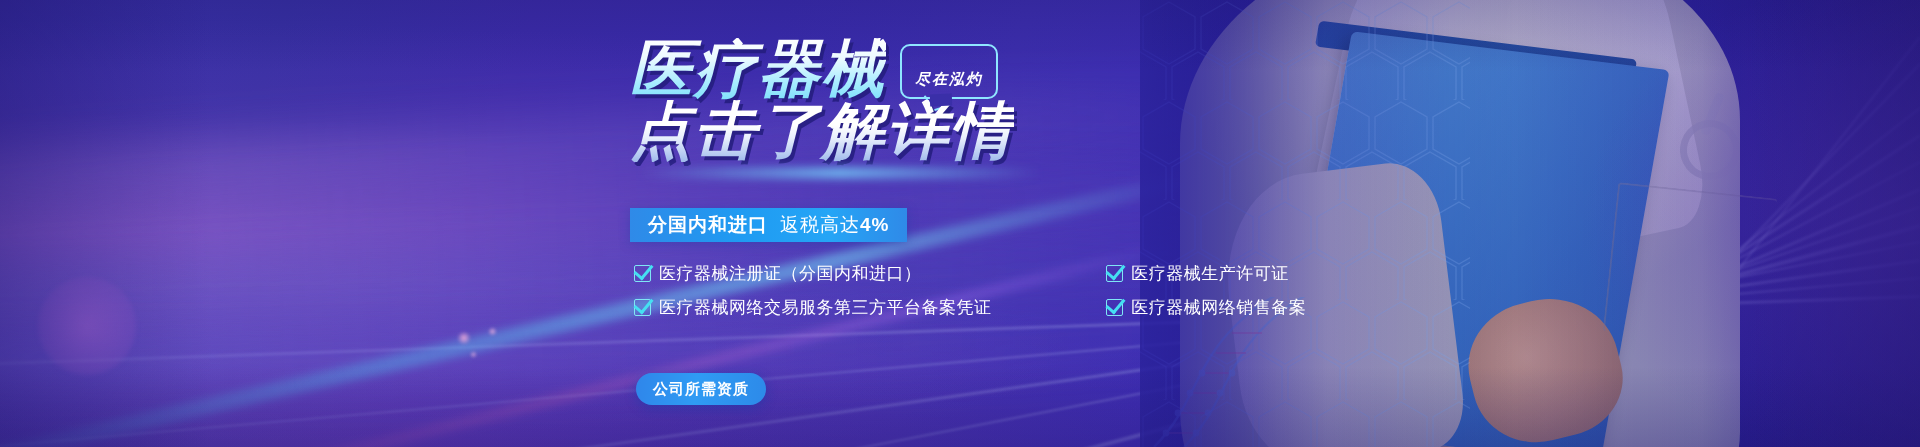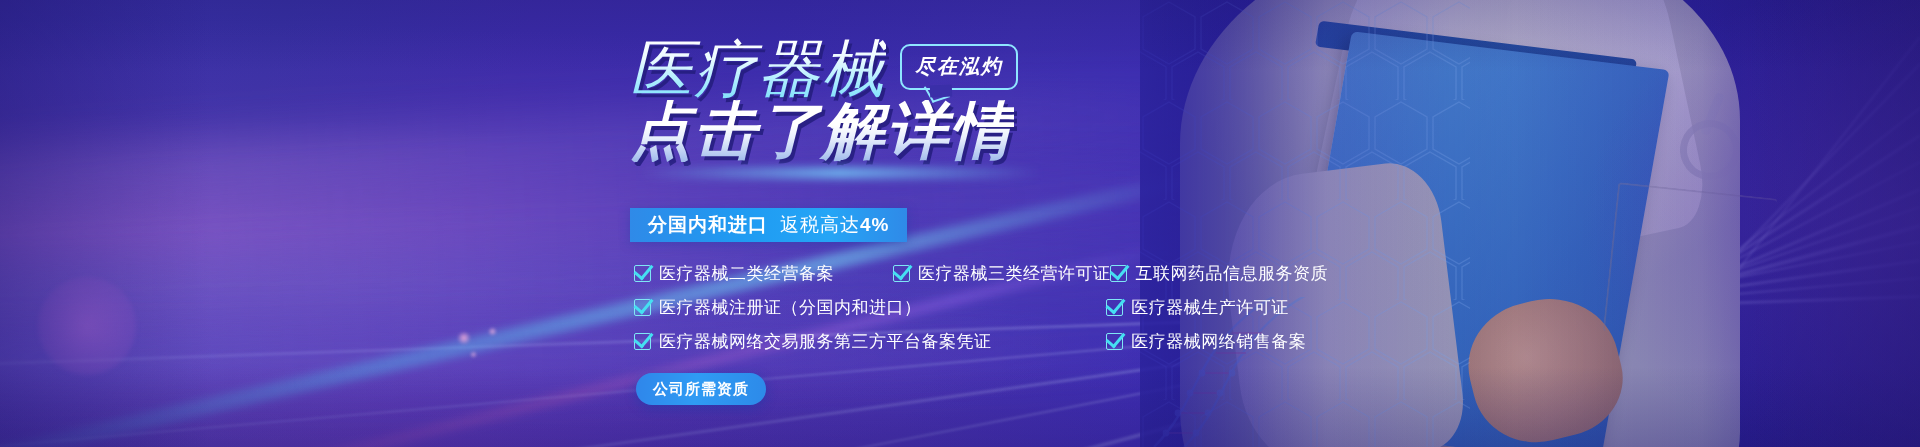--- a/index.html
+++ b/index.html
@@ -237,40 +237,40 @@
 
   .headline-row {
     position: absolute;
     left: 0; top: 38px;
     display: flex;
     align-items: center;
     gap: 14px;
   }
   .h-line1 {
     font-size: 62px;
-    font-weight: normal;
+    font-weight: bold;
     letter-spacing: 2px;
     font-style: italic;
     line-height: 1;
     background: linear-gradient(180deg, #ffffff 0%, #eafaff 34%, #a8ecff 72%, #7fe0fb 100%);
     -webkit-background-clip: text;
     background-clip: text;
     color: transparent;
     -webkit-text-fill-color: transparent;
     text-shadow: 0 0 0 rgba(0,0,0,0);
     filter: drop-shadow(3px 4px 0 rgba(35,28,125,.85));
     white-space: nowrap;
   }
   .bubble {
     position: relative;
     border: 2px solid #8fe6ff;
     border-radius: 10px;
-    padding: 7px 13px 8px;
+    padding: 24px 13px 8px;
     color: #ffffff;
-    font-size: 20px;
+    font-size: 15px;
     font-style: italic;
     font-weight: bold;
     letter-spacing: 2px;
     white-space: nowrap;
     align-self: flex-start;
     margin-top: 6px;
   }
   .bubble::after {
     content: "";
     position: absolute;
@@ -495,40 +495,20 @@
 
     <div class="subbar">
         <b>分国内和进口</b>
         <span style="display:inline-block;width:12px;"></span>
         <span>返税高达</span>
         <b>4%</b>
     </div>
 
     <div class="checklist">
 
-      <div class="cl-row">
-        <div class="cl-col-a">
-          <div class="cl-item">
-            <span class="chk"></span>
-            <span>医疗器械二类经营备案</span>
-          </div>
-        </div>
-        <div class="cl-col-b">
-          <div class="cl-item">
-            <span class="chk"></span>
-            <span>医疗器械三类经营许可证</span>
-          </div>
-        </div>
-        <div class="cl-col-c">
-          <div class="cl-item">
-            <span class="chk"></span>
-            <span>互联网药品信息服务资质</span>
-          </div>
-        </div>
-      </div>
 
       <div class="cl-row">
         <div class="cl-col-a" style="width:498px">
           <div class="cl-item">
             <span class="chk"></span>
             <span>医疗器械注册证（分国内和进口）</span>
           </div>
         </div>
         <div class="cl-col-c">
           <div class="cl-item">

